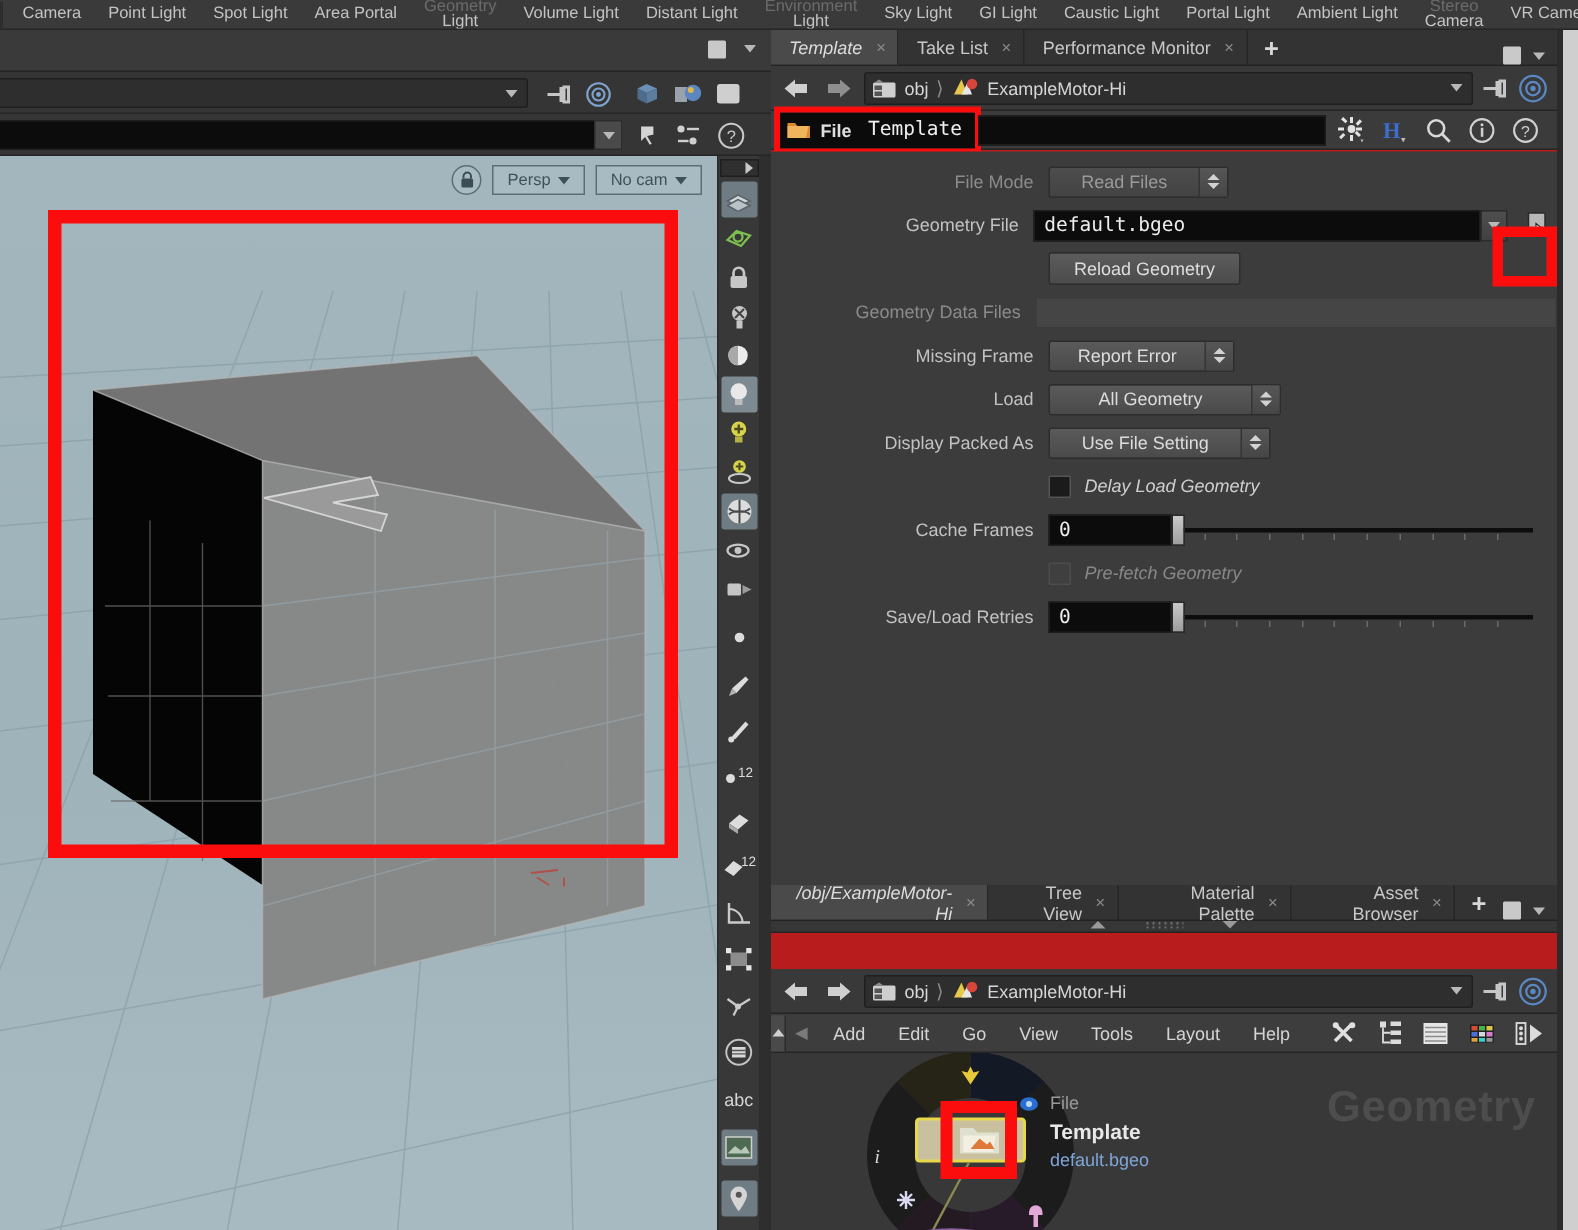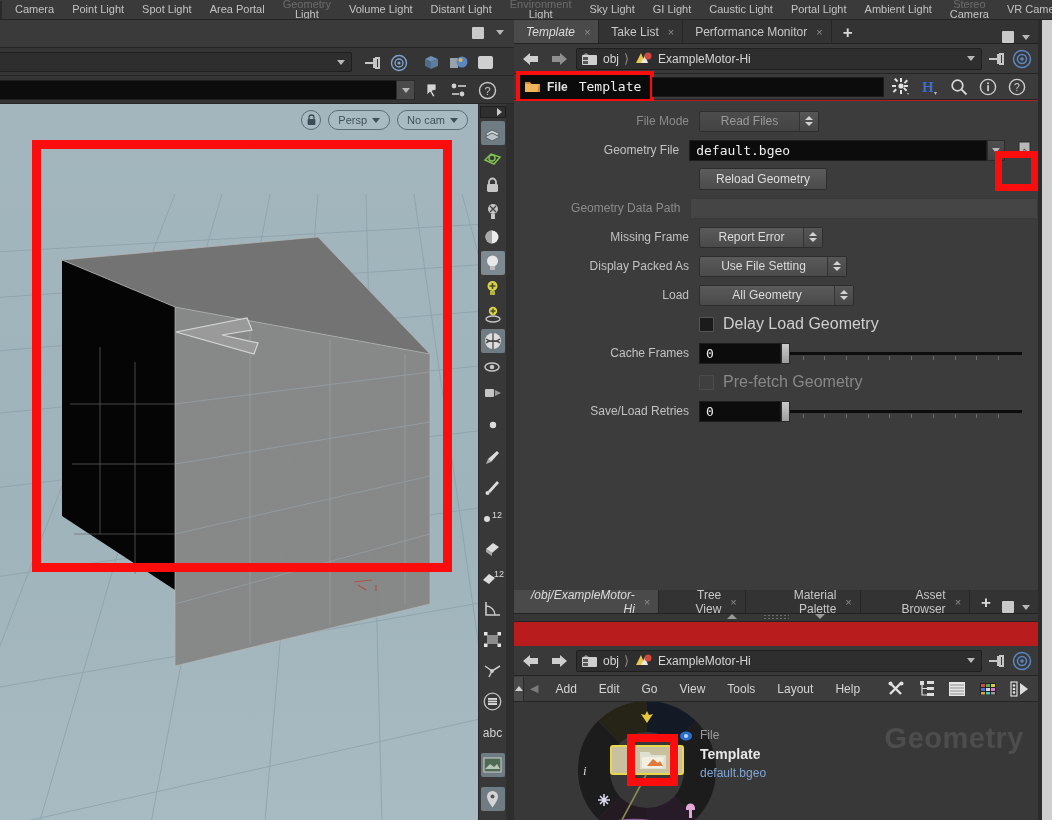--- a/index.html
+++ b/index.html
@@ -59,21 +59,21 @@
     position:absolute; left:0; top:84px; width:478px; height:736px;
     background:
       linear-gradient(180deg, rgba(255,255,255,0.05), rgba(0,0,0,0.06)),
       #9fb2ba;
     overflow:hidden;
   }
   .grid-svg { position:absolute; left:0; top:0; }
 
   .vp-hud { position:absolute; right:10px; top:6px; display:flex; gap:7px; align-items:center; }
   .hud-pill {
-    height:20px; border:1px solid #5d6d75; border-radius:10px; color:#40505a;
+    height:20px; border:1px solid #5d6d75; border-radius:0; color:#40505a;
     font-size:11px; padding:0 9px; display:flex; align-items:center; gap:5px;
     background:rgba(200,212,218,0.18);
   }
   .hud-circle {
     width:20px;height:20px;border:1px solid #5d6d75;border-radius:50%;
     display:flex;align-items:center;justify-content:center; color:#40505a; font-size:10px;
     background:rgba(200,212,218,0.18);
   }
   .hud-tri { width:0;height:0;border-left:4px solid transparent;border-right:4px solid transparent;border-top:5px solid #40505a; }
 
@@ -160,21 +160,21 @@
   }
   .pinput.flat { background:#454545; border:1px solid #3a3a3a; color:#8e8e8e; font-size:12px;
     font-family:"Liberation Sans", sans-serif; }
   .pbtn {
     height:22px; background:linear-gradient(180deg,#5c5c5c,#4b4b4b); border:1px solid #2d2d2d;
     border-radius:2px; color:#dedede; font-size:12px; display:flex; align-items:center;
     justify-content:center; padding:0 16px;
   }
   .pcheck { width:15px;height:15px;background:#1b1b1b;border:1px solid #555; border-radius:1px; }
   .pcheck.dim { background:#3f3f3f;border-color:#4c4c4c; }
-  .pchecklabel { font-size:16px; color:#cfcfcf; margin-left:9px; }
+  .pchecklabel { font-size:12px; color:#cfcfcf; margin-left:9px;font-style:italic; }
   .pchecklabel.dim { color:#888; }
   .pslider { flex:1; height:21px; position:relative; display:flex; align-items:center; }
   .pslider .track { position:absolute; left:0; right:0; top:9px; height:3px; background:#0d0d0d; }
   .pslider .ticks { position:absolute; left:0; right:0; top:13px; height:5px; }
   .pslider .handle { position:absolute; left:0px; top:0; width:9px; height:21px;
     background:linear-gradient(180deg,#c9c9c9,#9d9d9d); border:1px solid #2a2a2a; }
   .param-dropcaret {
     width:19px; height:21px; background:linear-gradient(180deg,#4e4e4e,#414141);
     border:1px solid #2c2c2c; display:flex; align-items:center; justify-content:center;
   }
@@ -670,47 +670,47 @@
               <rect x="2" y="1" width="11" height="14" fill="#b8b8b8" stroke="#2a2a2a"></rect>
               <path d="M7 8l0 8 2-2 1.4 3 1.6-.8-1.4-2.9 2.6-.3z" fill="#fff" stroke="#222" stroke-width=".8"></path>
             </svg>
           </div>
         </div>
         <div class="prow">
           <div class="plabel"></div>
           <div class="pbtn">Reload Geometry</div>
         </div>
         <div class="prow">
-          <div class="plabel dim">Geometry Data Path</div>
+          <div class="plabel dim">Geometry Data Files</div>
           <div class="pinput flat" style="width: 370px;"></div>
         </div>
         <div class="prow">
           <div class="plabel">Missing Frame</div>
           <div class="pmenu" style="width: 124px;">
             <span class="txt">Report Error</span>
             <span class="spin">
               <span class="spin-up"></span>
               <span class="spin-dn"></span>
             </span>
           </div>
         </div>
         <div class="prow">
-          <div class="plabel">Display Packed As</div>
-          <div class="pmenu" style="width: 148px;">
-            <span class="txt">Use File Setting</span>
+          <div class="plabel">Load</div>
+          <div class="pmenu" style="width: 155px;">
+            <span class="txt">All Geometry</span>
             <span class="spin">
               <span class="spin-up"></span>
               <span class="spin-dn"></span>
             </span>
           </div>
         </div>
         <div class="prow">
-          <div class="plabel">Load</div>
-          <div class="pmenu" style="width: 155px;">
-            <span class="txt">All Geometry</span>
+          <div class="plabel">Display Packed As</div>
+          <div class="pmenu" style="width: 148px;">
+            <span class="txt">Use File Setting</span>
             <span class="spin">
               <span class="spin-up"></span>
               <span class="spin-dn"></span>
             </span>
           </div>
         </div>
         <div class="prow">
           <div class="plabel"></div>
           <div class="pcheck"></div>
           <div class="pchecklabel">Delay Load Geometry</div>

